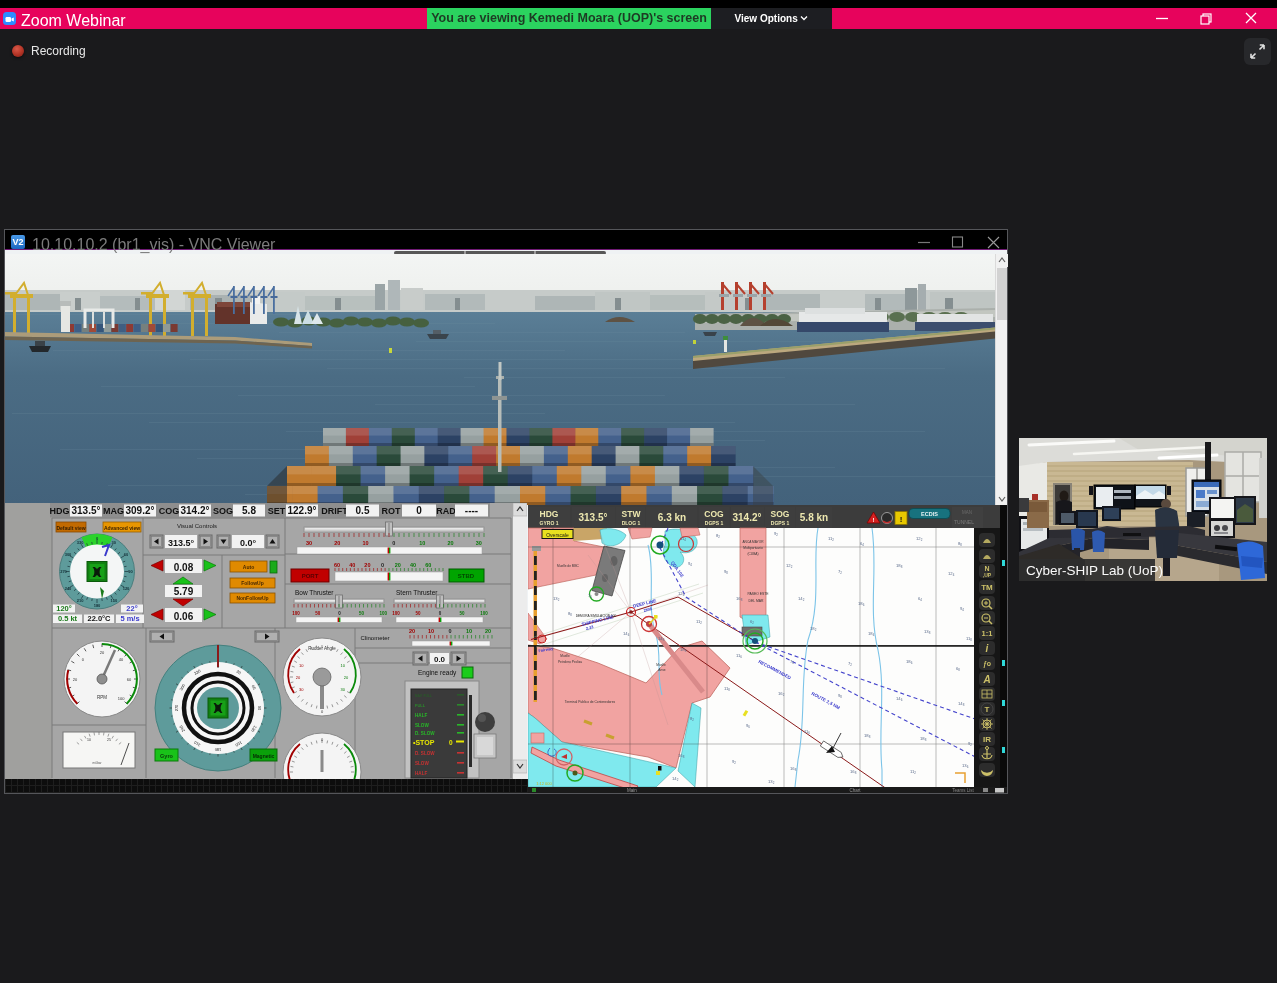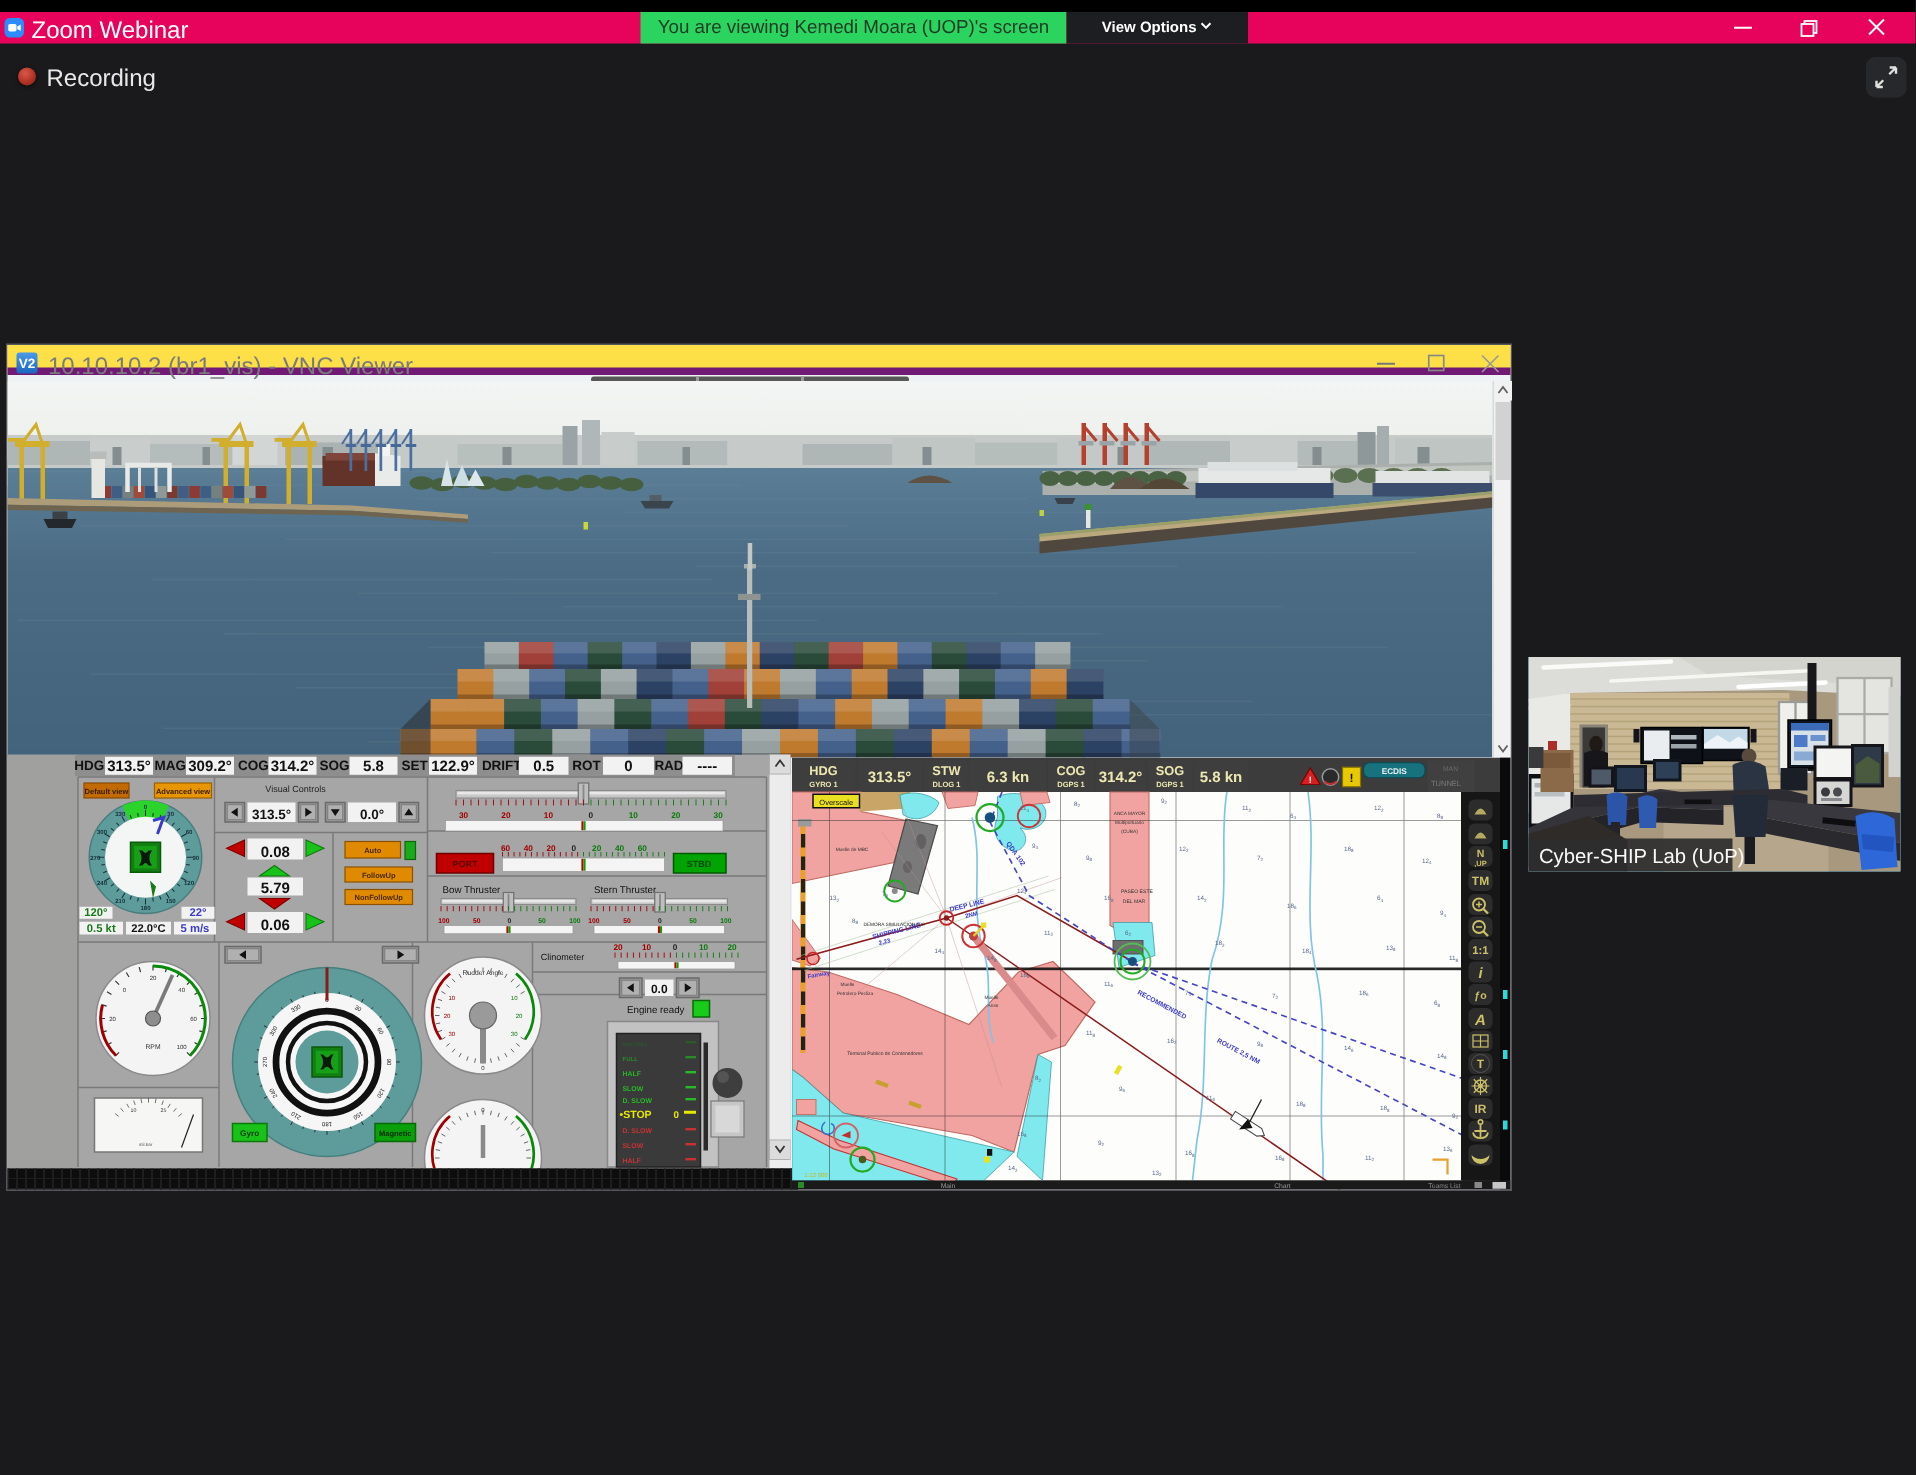--- a/index.html
+++ b/index.html
@@ -10,43 +10,43 @@
 <div class="abs" style="left:0;top:0;width:1277px;height:8px;background:#000"></div>
 
 <div class="abs" style="left:0;top:8px;width:1277px;height:21px;background:#E7035C"></div>
 <div class="abs" style="left:3px;top:11.5px;width:13px;height:13px;border-radius:3.5px;background:#2D8CFF">
 <svg width="13" height="13" viewBox="0 0 13 13">
       <rect x="2.5" y="4" width="5.5" height="5" rx="1.2" fill="#fff"></rect>
       <path d="M8.5 5.6 L10.8 4.4 L10.8 8.6 L8.5 7.4 Z" fill="#fff"></path>
     </svg></div>
 <div class="abs" style="left:21px;top:12px;font-size:16px;color:#fff">Zoom Webinar</div>
 
-<div class="abs" style="left:427px;top:8px;width:284px;height:21px;background:#2BD35F;color:#1E3A24;font-size:12.5px;font-weight:normal;text-align:center;line-height:21px">You are viewing Kemedi Moara (UOP)'s screen</div>
+<div class="abs" style="left:427px;top:8px;width:284px;height:21px;background:#2BD35F;color:#1E3A24;font-size:12.5px;font-weight:bold;text-align:center;line-height:21px">You are viewing Kemedi Moara (UOP)'s screen</div>
 <div class="abs" style="left:711px;top:8px;width:121px;height:21px;background:#1D1E22;color:#fff;font-size:10px;font-weight:bold;text-align:center;line-height:21px">View Options <svg width="8" height="6" viewBox="0 0 8 6" style="vertical-align:1px">
       <path d="M1 1.5 L4 4.5 L7 1.5" stroke="#fff" stroke-width="1.3" fill="none"></path>
     </svg></div>
 
 <svg class="abs" style="left:1140px;top:8px" width="137" height="21" viewBox="0 0 137 21">
 <path d="M16 10.5 H28" stroke="#fff" stroke-width="1.3"></path>
 <rect x="63" y="6" width="8" height="8" fill="none" stroke="#fff" stroke-width="1.2"></rect>
 <rect x="61" y="8" width="8" height="8" fill="#E7035C" stroke="#fff" stroke-width="1.2"></rect>
 <path d="M106 5 L116 15 M116 5 L106 15" stroke="#fff" stroke-width="1.3"></path>
 </svg>
 
 <div class="abs" style="left:12px;top:45px;width:12px;height:12px;border-radius:50%;background:radial-gradient(circle at 40% 32%,#D85848 0%,#B23325 55%,#7A1E16 100%);box-shadow:0 1px 3px rgba(0,0,0,0.6)"></div>
-<div class="abs" style="left:31px;top:43.5px;font-size:16px;color:#E8E8E8">Recording</div>
+<div class="abs" style="left:31px;top:43.5px;font-size:12px;color:#E8E8E8">Recording</div>
 
 <div class="abs" style="left:1244px;top:38px;width:27px;height:27px;border-radius:6px;background:#27282B">
 <svg width="27" height="27" viewBox="0 0 27 27">
       <path d="M15.5 11.5 L20 7 M20 7 h-4.2 M20 7 v4.2 M11.5 15.5 L7 20 M7 20 h4.2 M7 20 v-4.2" stroke="#E0E0E0" stroke-width="1.6" fill="none"></path>
     </svg></div>
 
 <div class="abs" style="left:5px;top:230px;width:1002px;height:563px;background:#EFF2F4;box-shadow:0 0 0 1px #55565A">
 
-  <div class="abs" style="left:0;top:0;width:1002px;height:20px;background:#fde047;border-bottom:5px solid #701a75">
+  <div class="abs" style="left:0;top:0;width:1002px;height:20px;background:#000000;border-bottom:1px solid #701a75">
     <div class="abs" style="left:6px;top:5px;width:14px;height:14px;background:linear-gradient(#4A9AE8,#1A66C0);border-radius:2px;color:#fff;font-size:9px;font-weight:bold;text-align:center;line-height:14px">V2</div>
     <div class="abs" style="left:27px;top:6px;font-size:16px;color:#7B7B7B">10.10.10.2 (br1_vis) - VNC Viewer</div>
     <svg class="abs" style="left:900px;top:0" width="102" height="24" viewBox="0 0 102 24">
       <path d="M13 12.5 H25" stroke="#777" stroke-width="1.2"></path>
       <rect x="47.5" y="7" width="10" height="10" fill="none" stroke="#888" stroke-width="1.1"></rect>
       <path d="M83 7 L94 18 M94 7 L83 18" stroke="#999" stroke-width="1.1"></path>
     </svg>
   </div>
 
   <div class="abs" style="left:389px;top:21px;width:212px;height:4px;background:#575757;border-radius:2px"></div>

